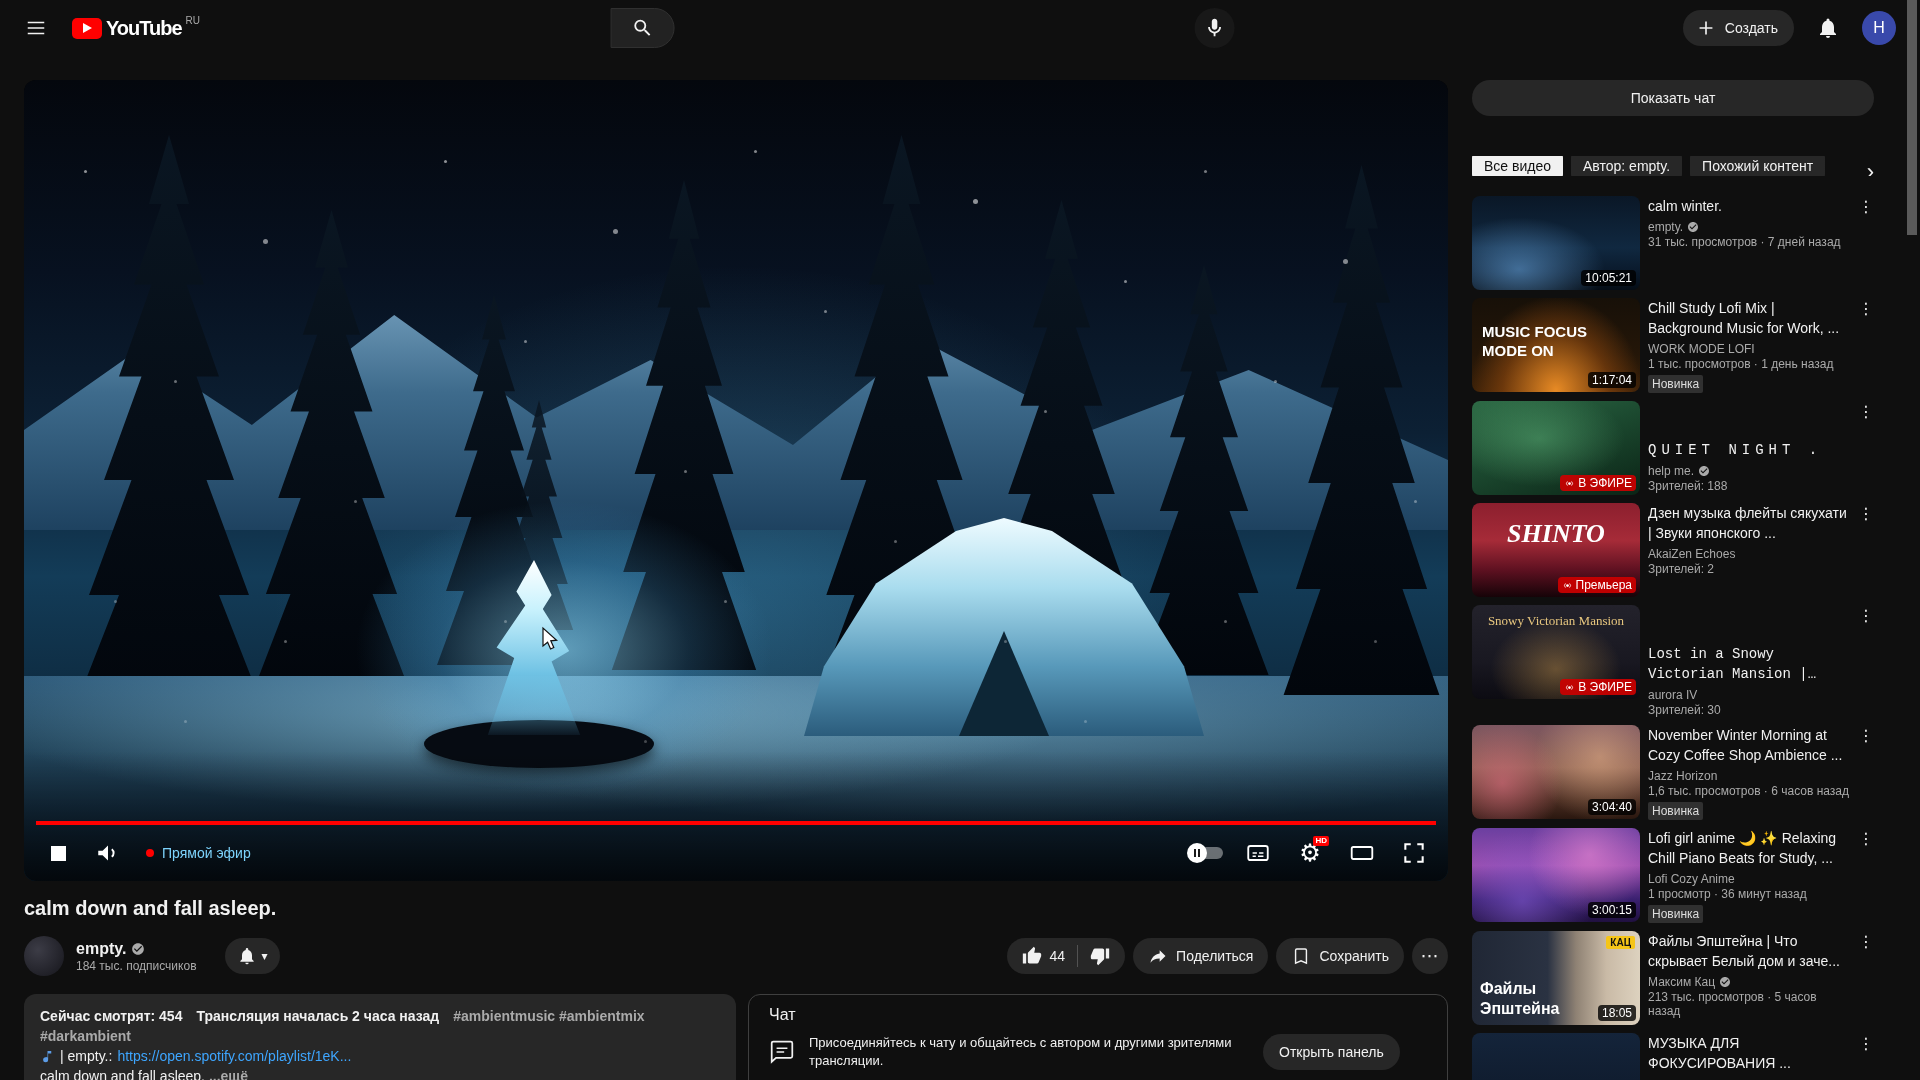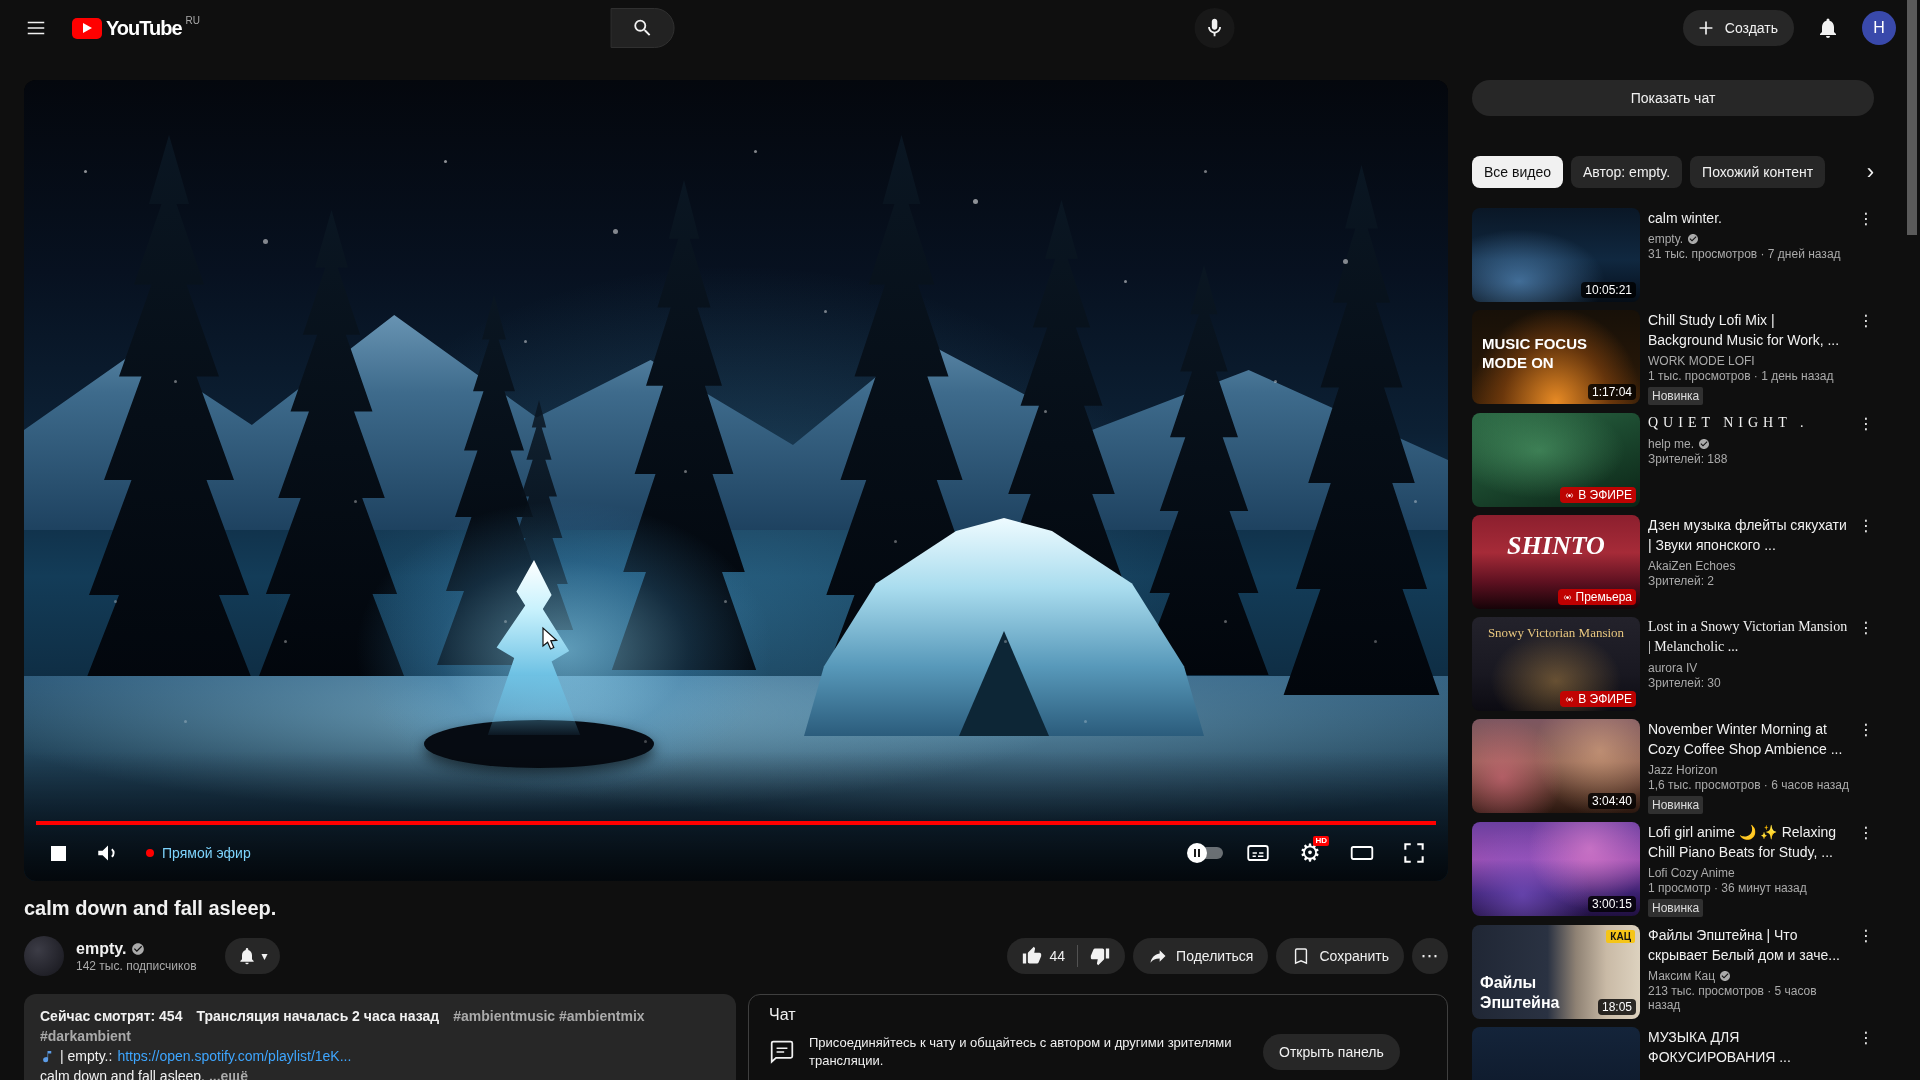--- a/index.html
+++ b/index.html
@@ -125,31 +125,31 @@
   .desc-link { color:#3ea6ff; }
   .desc-more { color:#aaa; font-weight:bold; }
   .chat-box { flex:1; border:1px solid #3f3f3f; border-radius:12px; height:160px; }
   .chat-header { padding:11px 20px 4px; font-size:16px; }
   .chat-body { padding:6px 16px 0 20px; display:flex; align-items:center; gap:14px; }
   .chat-msg { font-size:13px; line-height:18px; max-width:440px; flex:1; }
   .chat-open-btn { height:36px; padding:0 16px; background:rgba(255,255,255,.1); border-radius:18px; font-size:14px; font-weight:500; white-space:nowrap; }
 
   
   .show-chat-btn { width:100%; height:36px; border-radius:18px; background:rgba(255,255,255,.1); font-size:14px; font-weight:500; margin-bottom:40px; }
-  .chips { display:flex; gap:8px; align-items:center; position:relative; margin-bottom:20px; overflow:hidden; height:32px; }
+  .chips { display:flex; gap:8px; align-items:center; position:relative; margin-bottom:20px; overflow:hidden; height:20px; }
   .chip { height:32px; padding:0 12px; border-radius:8px; background:rgba(255,255,255,.1); font-size:14px; display:flex; align-items:center; white-space:nowrap; flex:none; }
   .chip.selected { background:#f1f1f1; color:#0f0f0f; font-weight:500; }
   .chips-next { position:absolute; right:0; top:0; height:32px; width:50px; background:linear-gradient(90deg, rgba(15,15,15,0), #0f0f0f 45%); display:flex; align-items:center; justify-content:flex-end; font-size:22px; color:#f1f1f1; }
   .video-row { display:flex; gap:8px; margin-bottom:8px; cursor:pointer; }
   .thumb { width:168px; height:94px; border-radius:8px; position:relative; overflow:hidden; flex:none; }
   .badge-br { position:absolute; right:4px; bottom:4px; background:rgba(0,0,0,.8); color:#fff; font-size:12px; font-weight:500; padding:1px 4px; border-radius:4px; }
   .badge-live { background:rgba(204,0,0,.92); display:flex; align-items:center; gap:3px; }
   .v-details { flex:1; min-width:0; position:relative; padding-right:22px; }
   .v-title { font-size:14px; font-weight:500; line-height:20px; color:#f1f1f1; display:-webkit-box; -webkit-line-clamp:2; -webkit-box-orient:vertical; overflow:hidden; max-height:40px; }
-  .v-title.serif { font-family:Liberation Serif, serif; }
+  .v-title.serif { font-family:Liberation Mono, monospace;margin-top:39px; }
   .v-title.spaced { letter-spacing:5px; }
   .v-channel { font-size:12px; color:#aaa; margin-top:4px; display:flex; align-items:center; gap:4px; }
   .v-meta { font-size:12px; color:#aaa; margin-top:1px; }
   .new-badge { display:inline-block; margin-top:4px; background:rgba(255,255,255,.14); color:#ddd; font-size:12px; padding:0 4px; border-radius:2px; line-height:18px; }
   .kebab { position:absolute; top:-2px; right:-4px; width:24px; height:24px; font-size:16px; color:#f1f1f1; display:flex; align-items:center; justify-content:center; }
 
   .thumb-1 { background:radial-gradient(ellipse at 28% 78%, rgba(120,190,255,.5), transparent 50%), linear-gradient(180deg,#0a1726 0%, #102840 55%, #0a1a2c 80%, #050d16 100%); }
   .thumb-2 { background:radial-gradient(ellipse at 50% 98%, rgba(250,150,40,.9), rgba(160,80,15,.5) 45%, transparent 72%), linear-gradient(180deg,#171008 0%, #241608 60%, #3a2008 100%); }
   .thumb-2 .thumb-text-main { position:absolute; left:10px; top:24px; font-size:15px; font-weight:bold; color:#fff; width:110px; line-height:19px; }
   .thumb-3 { background:radial-gradient(ellipse at 40% 40%, rgba(120,220,150,.35), transparent 60%), linear-gradient(160deg,#2e6b46 0%, #1c4a30 45%, #0b2416 100%); }
@@ -300,21 +300,21 @@
 
       <div class="channel-row">
         <div class="channel-avatar"></div>
         <div class="channel-meta">
           <div class="channel-name">
             <span>empty.</span>
             <svg width="14" height="14" viewBox="0 0 24 24">
                 <path fill="#aaa" d="M12 2C6.48 2 2 6.48 2 12s4.48 10 10 10 10-4.48 10-10S17.52 2 12 2zm-2 15l-5-5 1.41-1.41L10 14.17l7.59-7.59L19 8l-9 9z"></path>
               </svg>
           </div>
-          <div class="channel-subs">142 тыс. подписчиков</div>
+          <div class="channel-subs">184 тыс. подписчиков</div>
         </div>
         <button class="bell-pill">
           <svg width="20" height="20" viewBox="0 0 24 24">
               <path fill="#f1f1f1" d="M12 22a2 2 0 002-2h-4a2 2 0 002 2zm6-6v-5c0-3.07-1.63-5.64-4.5-6.32V4a1.5 1.5 0 00-3 0v.68C7.63 5.36 6 7.92 6 11v5l-2 2v1h16v-1l-2-2z"></path>
             </svg>
           <span class="chev">▾</span>
         </button>
         <div class="actions">
           <div class="like-pill">
             <button class="like-half">

